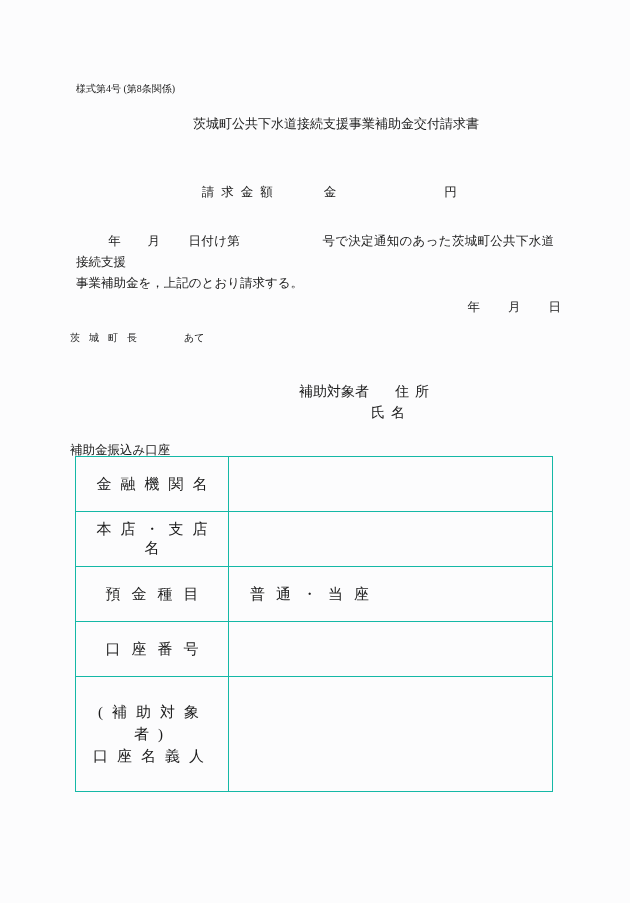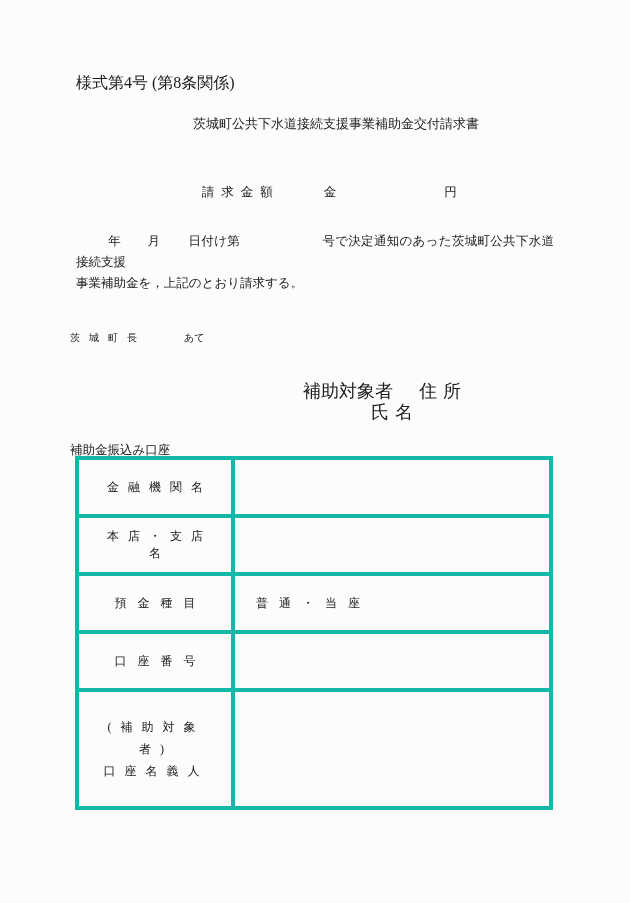--- a/index.html
+++ b/index.html
@@ -25,22 +25,22 @@
   
   .abs {
     position: absolute;
     white-space: pre;
     line-height: 1.0;
   }
 
   
   .form-no {
     left: 76px;
-    top: 75px;
-    font-size: 16px;
+    top: 84px;
+    font-size: 10px;
   }
 
   
   .doc-title {
     left: 0;
     right: 0;
     top: 117px;
     text-align: center;
     font-size: 13px;
     padding-left: 42px;
@@ -90,21 +90,21 @@
     font-size: 10px;
     font-family: Liberation Serif, serif;
   }
   .addressee-name { letter-spacing: 9px; }
   .addressee-gap { display: inline-block; width: 38px; }
 
   
   .applicant {
     left: 285px;
     top: 360px;
-    font-size: 18px;
+    font-size: 14px;
     line-height: 21px;
   }
   .applicant-gap { display: inline-block; width: 26px; }
   .applicant-field { letter-spacing: 6px; }
   .applicant-indent { display: inline-block; width: 86px; }
 
   
   .table-caption {
     left: 70px;
     top: 444px;
@@ -114,22 +114,22 @@
   
   .bank-table {
     position: absolute;
     left: 75px;
     top: 456px;
     width: 478px;
     border-collapse: collapse;
     table-layout: fixed;
   }
   .bank-table td {
-    border: 4px solid #14b8a6;
-    font-size: 12px;
+    border: 1px solid #14b8a6;
+    font-size: 15px;
     padding: 8px 10px;
     vertical-align: middle;
   }
   .bank-table td.label {
     width: 132px;
     text-align: center;
   }
   .bank-table td.value {
     text-align: left;
   }
@@ -158,20 +158,23 @@
   <div class="abs doc-title">茨城町公共下水道接続支援事業補助金交付請求書</div>
 
   <div class="abs body-par">
     <span class="ind"></span><span>年</span><span class="gap-sm"></span><span>月</span><span class="gap-md"></span><span>日付け第</span><span class="gap-lg"></span><span>号で決定通知のあった茨城町公共下水道接続支援</span><br><span>事業補助金を，上記のとおり請求する。</span>
   </div>
 
   <div class="abs amount-line">
     <span class="amount-label">請求金額</span><span class="amount-gap-1"></span><span class="amount-kin">金</span><span class="amount-gap-2"></span><span>円</span>
   </div>
 
+  <div class="abs date-line">
+    <span>年</span><span class="date-gap"></span><span>月</span><span class="date-gap"></span><span>日</span>
+  </div>
 
   <div class="abs addressee">
     <span class="addressee-name">茨城町長</span><span class="addressee-gap"></span><span>あて</span>
   </div>
 
   <div class="abs applicant">
     <span>補助対象者</span><span class="applicant-gap"></span><span class="applicant-field">住所</span><br><span class="applicant-indent"></span><span class="applicant-field">氏名</span>
   </div>
 
   <div class="abs table-caption">補助金振込み口座</div>

